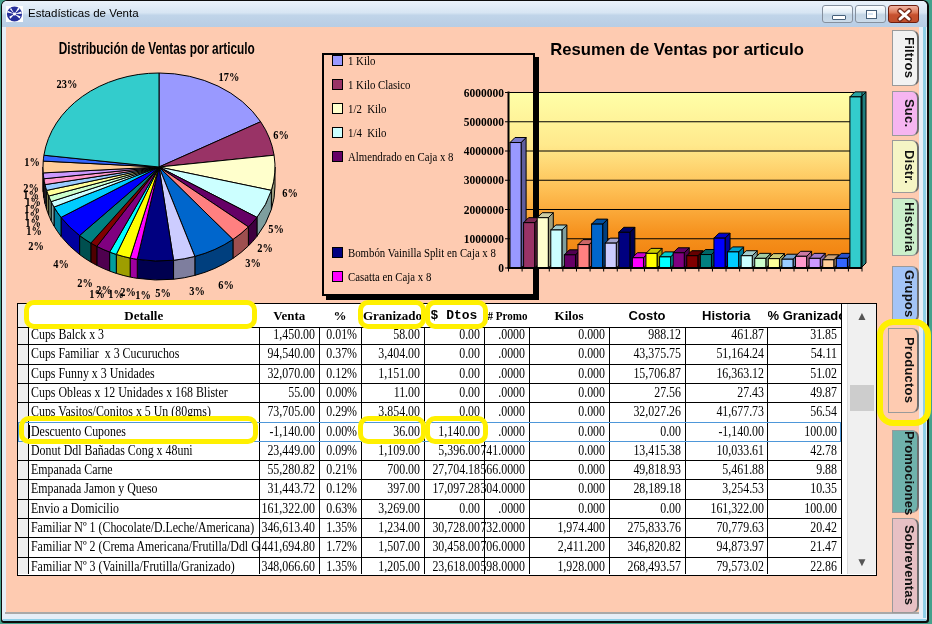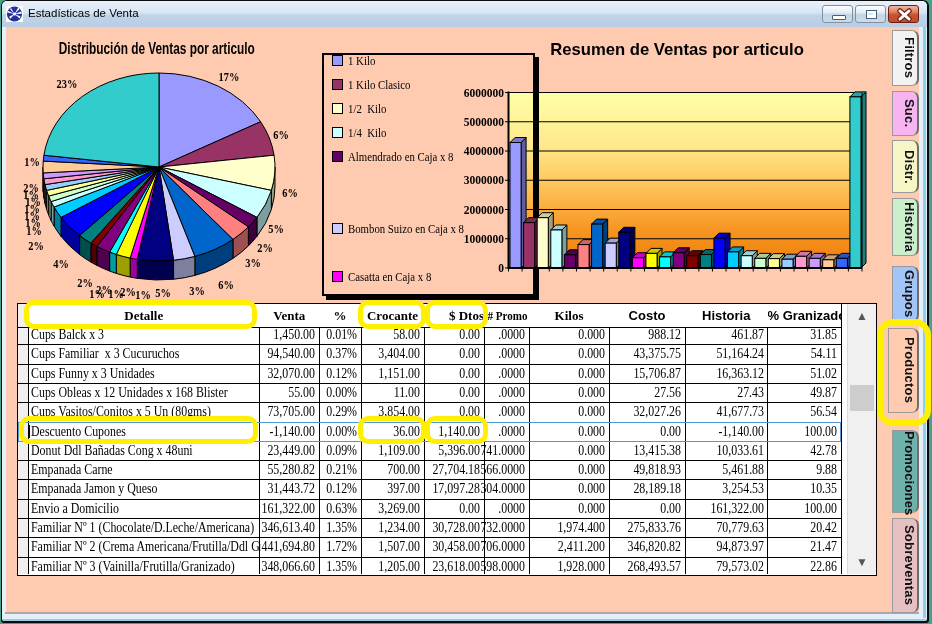--- a/index.html
+++ b/index.html
@@ -150,21 +150,21 @@
     <line x1="58.5" y1="129.50" x2="412.0" y2="129.50" stroke="#000" stroke-width="1"></line>
     <line x1="58.5" y1="158.75" x2="412.0" y2="158.75" stroke="#000" stroke-width="1"></line>
     <line x1="58.5" y1="188.00" x2="412.0" y2="188.00" stroke="#000" stroke-width="1"></line>
   </svg>
 <div id="legend">
     <div class="li" style="top:-4px"><span class="sw" style="background:#9999FF"></span><span class="lt">1 Kilo</span></div>
     <div class="li" style="top:20px"><span class="sw" style="background:#993366"></span><span class="lt">1 Kilo Clasico</span></div>
     <div class="li" style="top:44px"><span class="sw" style="background:#FFFFCC"></span><span class="lt">1/2&nbsp; Kilo</span></div>
     <div class="li" style="top:68px"><span class="sw" style="background:#CCFFFF"></span><span class="lt">1/4&nbsp; Kilo</span></div>
     <div class="li" style="top:92px"><span class="sw" style="background:#660066"></span><span class="lt">Almendrado en Caja x 8</span></div>
-    <div class="li" style="top:164px"><span class="sw" style="background:#CCCCFF"></span><span class="lt">Bombon Suizo en Caja x 8</span></div>
+    <div class="li" style="top:188px"><span class="sw" style="background:#000080"></span><span class="lt">Bombón Vainilla Split en Caja x 8</span></div>
     <div class="li" style="top:212px"><span class="sw" style="background:#FF00FF"></span><span class="lt">Casatta en Caja x 8</span></div>
     <div class="li" style="top:236px"><span class="sw" style="background:#FFFF00"></span><span class="lt">Chocotorta</span></div>
   </div>
 <svg style="position:absolute;left:450px;top:80px;z-index:6" width="430" height="210" viewBox="0 0 430 210" font-family="'Liberation Serif',serif">
     <path d="M71.10,62.52 L76.10,57.52 L76.10,183.00 L71.10,188.00 Z" fill="#5e5e9e" stroke="#000" stroke-width="1"></path>
     <path d="M60.00,62.52 L65.00,57.52 L76.10,57.52 L71.10,62.52 Z" fill="#7a7acc" stroke="#000" stroke-width="1"></path>
     <rect x="60.00" y="62.52" width="11.10" height="125.48" fill="#9999FF" stroke="#000" stroke-width="1"></rect>
     <path d="M84.69,142.66 L89.69,137.66 L89.69,183.00 L84.69,188.00 Z" fill="#5e1f3f" stroke="#000" stroke-width="1"></path>
     <path d="M73.60,142.66 L78.60,137.66 L89.69,137.66 L84.69,142.66 Z" fill="#7a2851" stroke="#000" stroke-width="1"></path>
     <rect x="73.60" y="142.66" width="11.10" height="45.34" fill="#993366" stroke="#000" stroke-width="1"></rect>
@@ -439,22 +439,22 @@
     <div class="cell" style="left:477.0px;top:252.6px;width:110px;text-align:right;transform-origin:100% 50%">1,928.000</div>
     <div class="cell" style="left:553.0px;top:252.6px;width:110px;text-align:right;transform-origin:100% 50%">268,493.57</div>
     <div class="cell" style="left:635.5px;top:252.6px;width:110px;text-align:right;transform-origin:100% 50%">79,573.02</div>
     <div class="cell" style="left:709.0px;top:252.6px;width:110px;text-align:right;transform-origin:100% 50%">22.86</div>
     <div style="position:absolute;left:0px;top:117.5px;width:823px;height:20.3px;border:1.5px solid #4E97D9;box-sizing:border-box"></div>
     <div style="position:absolute;left:11px;top:121.0px;width:1px;height:13px;background:#000"></div>
     <div style="position:absolute;left:10px;top:0;width:813px;height:22.5px;background:#fff;border-bottom:1px solid #000">
       <div style="position:absolute;left:0.0px;top:0;width:231.5px;height:22px;line-height:23px;text-align:center;font-weight:bold;font-family:'Liberation Serif',serif;font-size:13px;white-space:nowrap;overflow:hidden">Detalle</div>
       <div style="position:absolute;left:231.5px;top:0;width:59.5px;height:22px;line-height:23px;text-align:center;font-weight:bold;font-family:'Liberation Serif',serif;font-size:13px;white-space:nowrap;overflow:hidden">Venta</div>
       <div style="position:absolute;left:291.0px;top:0;width:42.0px;height:22px;line-height:23px;text-align:center;font-weight:bold;font-family:'Liberation Serif',serif;font-size:13px;white-space:nowrap;overflow:hidden">%</div>
-      <div style="position:absolute;left:333.0px;top:0;width:63.0px;height:22px;line-height:23px;text-align:center;font-weight:bold;font-family:'Liberation Serif',serif;font-size:13px;white-space:nowrap;overflow:hidden">Crocante</div>
-      <div style="position:absolute;left:396.0px;top:0;width:60.0px;height:22px;line-height:23px;text-align:right;font-weight:bold;font-family:Liberation Serif, serif;font-size:13px;white-space:nowrap;overflow:hidden">$ Dtos</div>
+      <div style="position:absolute;left:333.0px;top:0;width:63.0px;height:22px;line-height:23px;text-align:center;font-weight:bold;font-family:'Liberation Serif',serif;font-size:13px;white-space:nowrap;overflow:hidden">Granizado</div>
+      <div style="position:absolute;left:396.0px;top:0;width:60.0px;height:22px;line-height:23px;text-align:center;font-weight:bold;font-family:Liberation Mono, monospace;font-size:13px;white-space:nowrap;overflow:hidden">$ Dtos</div>
       <div style="position:absolute;left:456.0px;top:0;width:45.0px;height:22px;line-height:23px;text-align:center;font-weight:bold;font-family:'Liberation Serif',serif;font-size:13px;white-space:nowrap;overflow:hidden"><span style="display:inline-block;transform:scaleX(0.85);transform-origin:50% 50%"># Promo</span></div>
       <div style="position:absolute;left:501.0px;top:0;width:80.0px;height:22px;line-height:23px;text-align:center;font-weight:bold;font-family:'Liberation Serif',serif;font-size:13px;white-space:nowrap;overflow:hidden">Kilos</div>
       <div style="position:absolute;left:581.0px;top:0;width:76.0px;height:22px;line-height:23px;text-align:center;font-weight:bold;font-family:'Liberation Sans',sans-serif;font-size:13px;white-space:nowrap;overflow:hidden">Costo</div>
       <div style="position:absolute;left:657.0px;top:0;width:82.5px;height:22px;line-height:23px;text-align:center;font-weight:bold;font-family:'Liberation Sans',sans-serif;font-size:13px;white-space:nowrap;overflow:hidden">Historia</div>
       <div style="position:absolute;left:739.5px;top:0;width:73.5px;height:22px;line-height:23px;text-align:center;font-weight:bold;font-family:'Liberation Sans',sans-serif;font-size:13px;white-space:nowrap;overflow:hidden">% Granizado</div>
     </div>
     <div style="position:absolute;left:0;top:22.5px;width:823px;height:1px;background:#000"></div>
     <div style="position:absolute;left:829px;top:0;width:28px;height:270px;background:#F0F0F0;border-left:1px solid #DADADA">
       <div style="position:absolute;left:0;top:2px;width:100%;height:20px;text-align:center;line-height:20px;color:#555;font-size:12px;font-family:'Liberation Sans',sans-serif">▲</div>
       <div style="position:absolute;left:2px;top:81px;width:24px;height:26px;background:#CDCDCD"></div>

